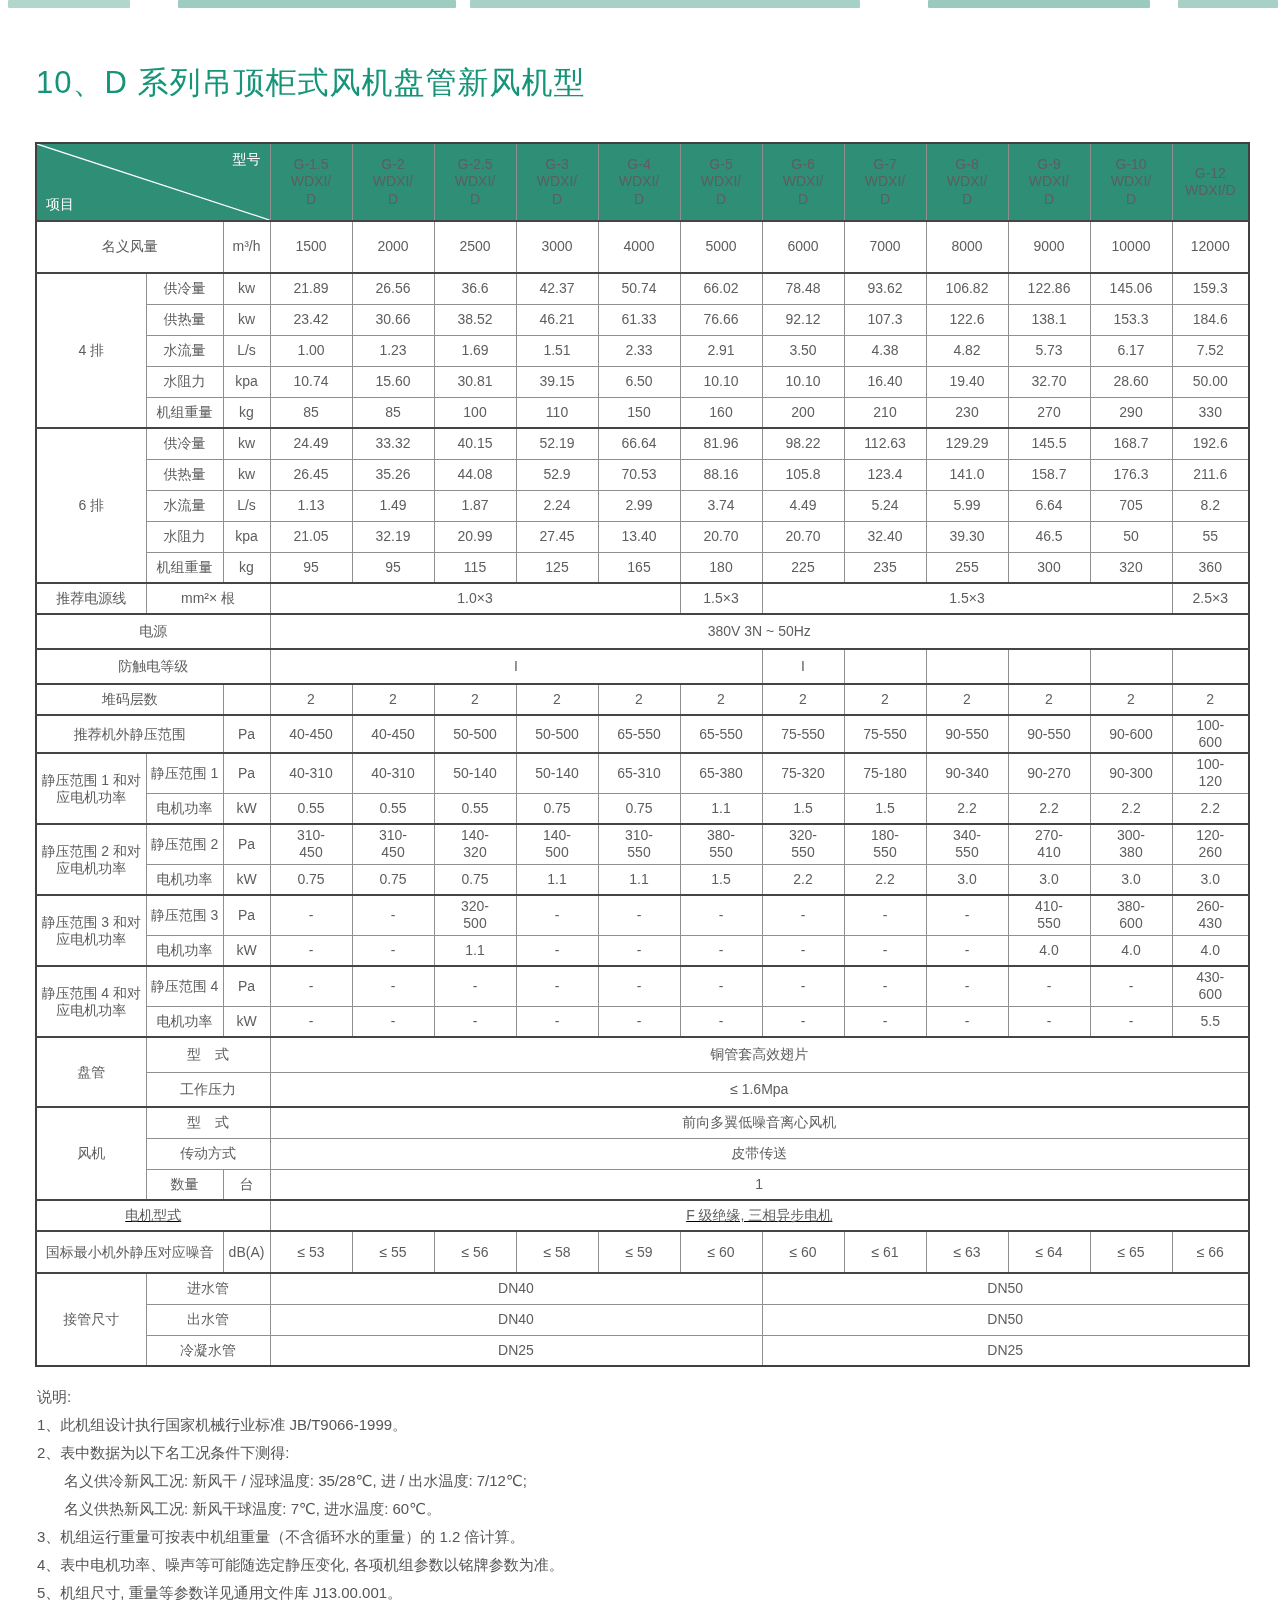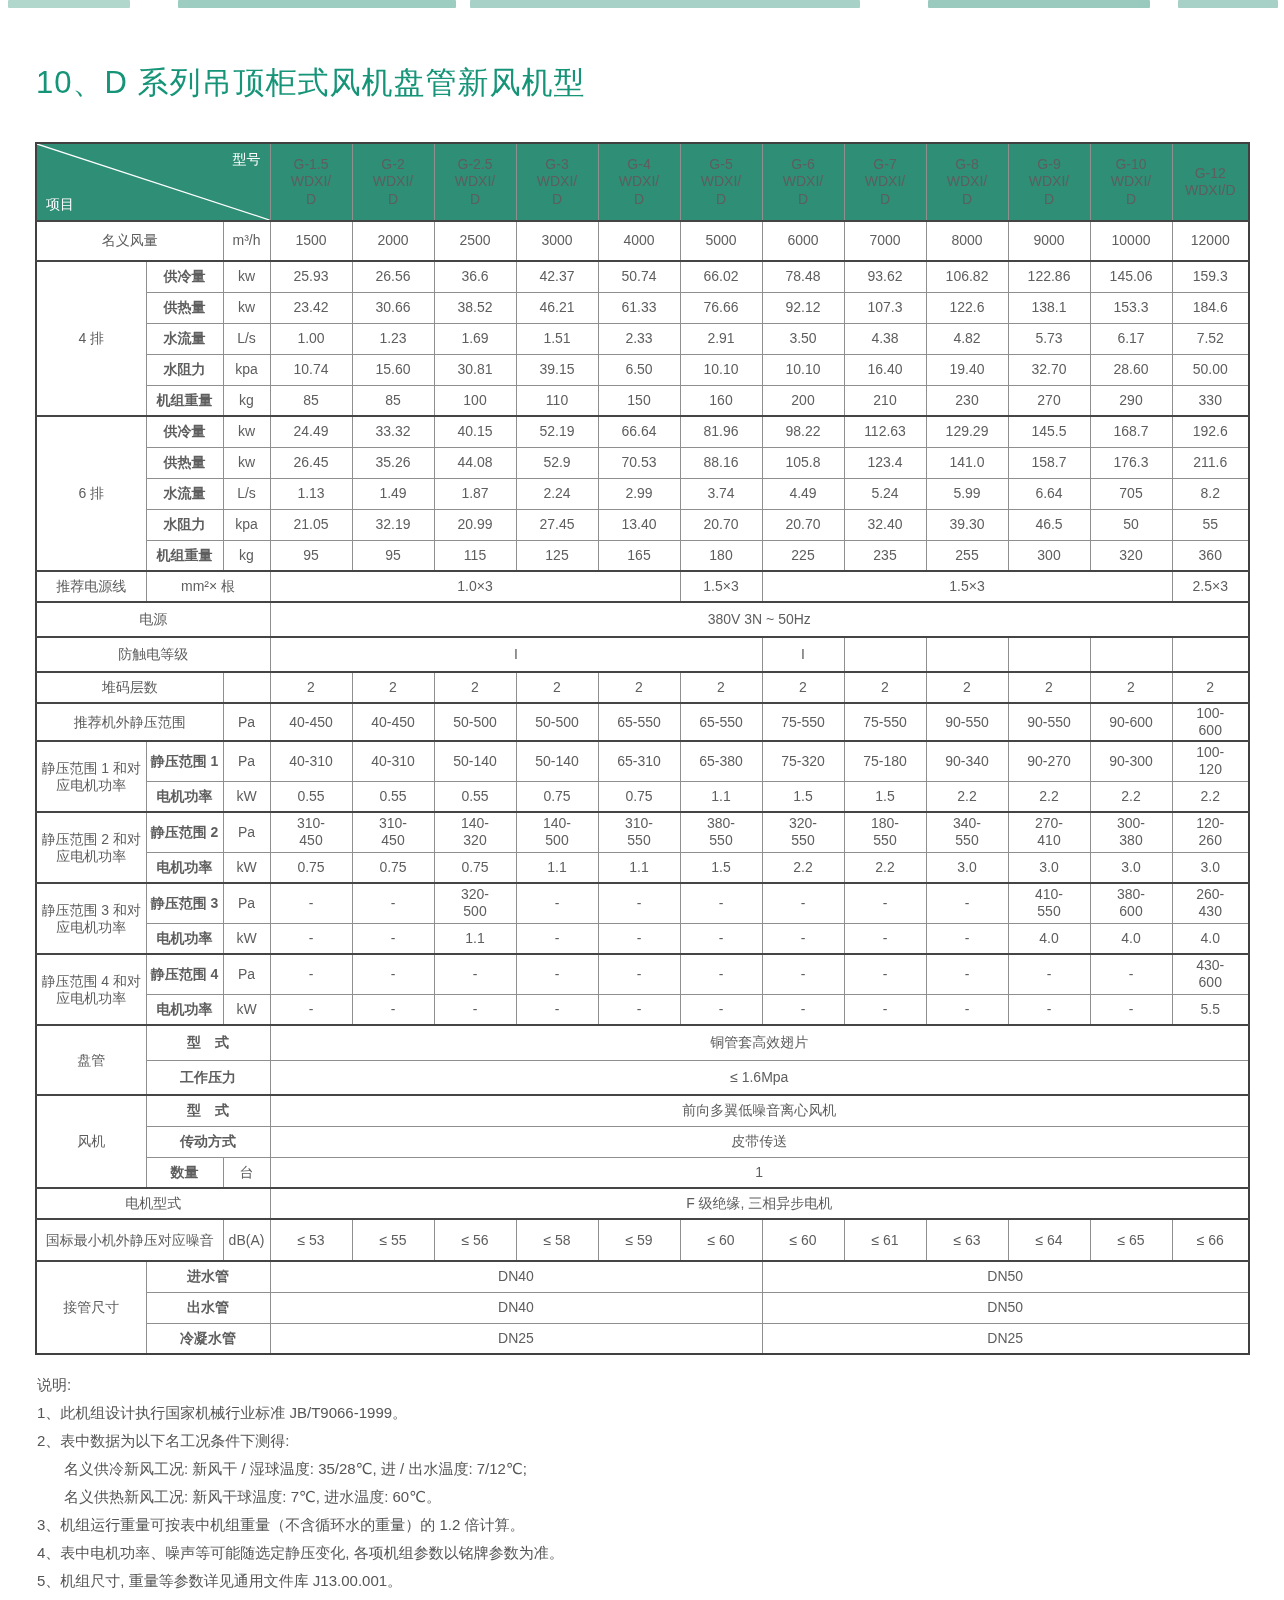--- a/index.html
+++ b/index.html
@@ -38,21 +38,21 @@
   }
   td.k-corner{
     background:#2e8e76;position:relative;padding:0;
     border:1px solid #d9ebe5;border-bottom:2px solid #404040;
   }
   .corner{position:absolute;left:0;top:0;right:0;bottom:0;}
   .corner svg{position:absolute;left:0;top:0;width:100%;height:100%;display:block;}
   .c-top{position:absolute;top:7px;right:9px;color:#fff;font-size:14px;}
   .c-bot{position:absolute;bottom:7px;left:9px;color:#fff;font-size:14px;}
   td.k-lbl{color:#4d4d4d;}
-  td.k-sub{color:#4d4d4d;font-weight:bold;}
+  td.k-sub{color:#4d4d4d;}
   td.k-unit{color:#4d4d4d;font-size:12px;}
 
   .notes{margin:16px 0 16px 37px;color:#565656;font-size:15px;}
   .note{line-height:28px;}
   .note.indent{padding-left:27px;}
 </style>
 </head>
 <body>
 
 <div>
@@ -119,41 +119,41 @@
 D</td>
           <td class="k-hdr">G-9
 WDXI/
 D</td>
           <td class="k-hdr">G-10
 WDXI/
 D</td>
           <td class="k-hdr">G-12
 WDXI/D</td>
         </tr>
-        <tr class="sep" style="height: 40px; border-radius: 17px;">
+        <tr class="sep" style="height: 52px; border-radius: 17px;">
           <td colspan="2" class="k-lbl">名义风量</td>
           <td class="k-unit">m³/h</td>
           <td class="k-val">1500</td>
           <td class="k-val">2000</td>
           <td class="k-val">2500</td>
           <td class="k-val">3000</td>
           <td class="k-val">4000</td>
           <td class="k-val">5000</td>
           <td class="k-val">6000</td>
           <td class="k-val">7000</td>
           <td class="k-val">8000</td>
           <td class="k-val">9000</td>
           <td class="k-val">10000</td>
           <td class="k-val">12000</td>
         </tr>
         <tr class="sep" style="height: 31px;">
           <td rowspan="5" class="k-lbl">4 排</td>
           <td class="k-sub">供冷量</td>
           <td class="k-unit">kw</td>
-          <td class="k-val">25.93</td>
+          <td class="k-val">21.89</td>
           <td class="k-val">26.56</td>
           <td class="k-val">36.6</td>
           <td class="k-val">42.37</td>
           <td class="k-val">50.74</td>
           <td class="k-val">66.02</td>
           <td class="k-val">78.48</td>
           <td class="k-val">93.62</td>
           <td class="k-val">106.82</td>
           <td class="k-val">122.86</td>
           <td class="k-val">145.06</td>
@@ -525,21 +525,21 @@
         </tr>
         <tr style="height: 31px;">
           <td colspan="2" class="k-sub">传动方式</td>
           <td colspan="12" class="k-val">皮带传送</td>
         </tr>
         <tr style="height: 31px;">
           <td class="k-sub">数量</td>
           <td class="k-unit">台</td>
           <td colspan="12" class="k-val">1</td>
         </tr>
-        <tr class="sep" style="height: 31px;">
+        <tr class="sep" style="height: 31px; text-decoration: underline;">
           <td colspan="3" class="k-lbl">电机型式</td>
           <td colspan="12" class="k-val">F 级绝缘, 三相异步电机</td>
         </tr>
         <tr class="sep" style="height: 42px;">
           <td colspan="2" class="k-lbl">国标最小机外静压对应噪音</td>
           <td class="k-unit">dB(A)</td>
           <td class="k-val">≤ 53</td>
           <td class="k-val">≤ 55</td>
           <td class="k-val">≤ 56</td>
           <td class="k-val">≤ 58</td>

